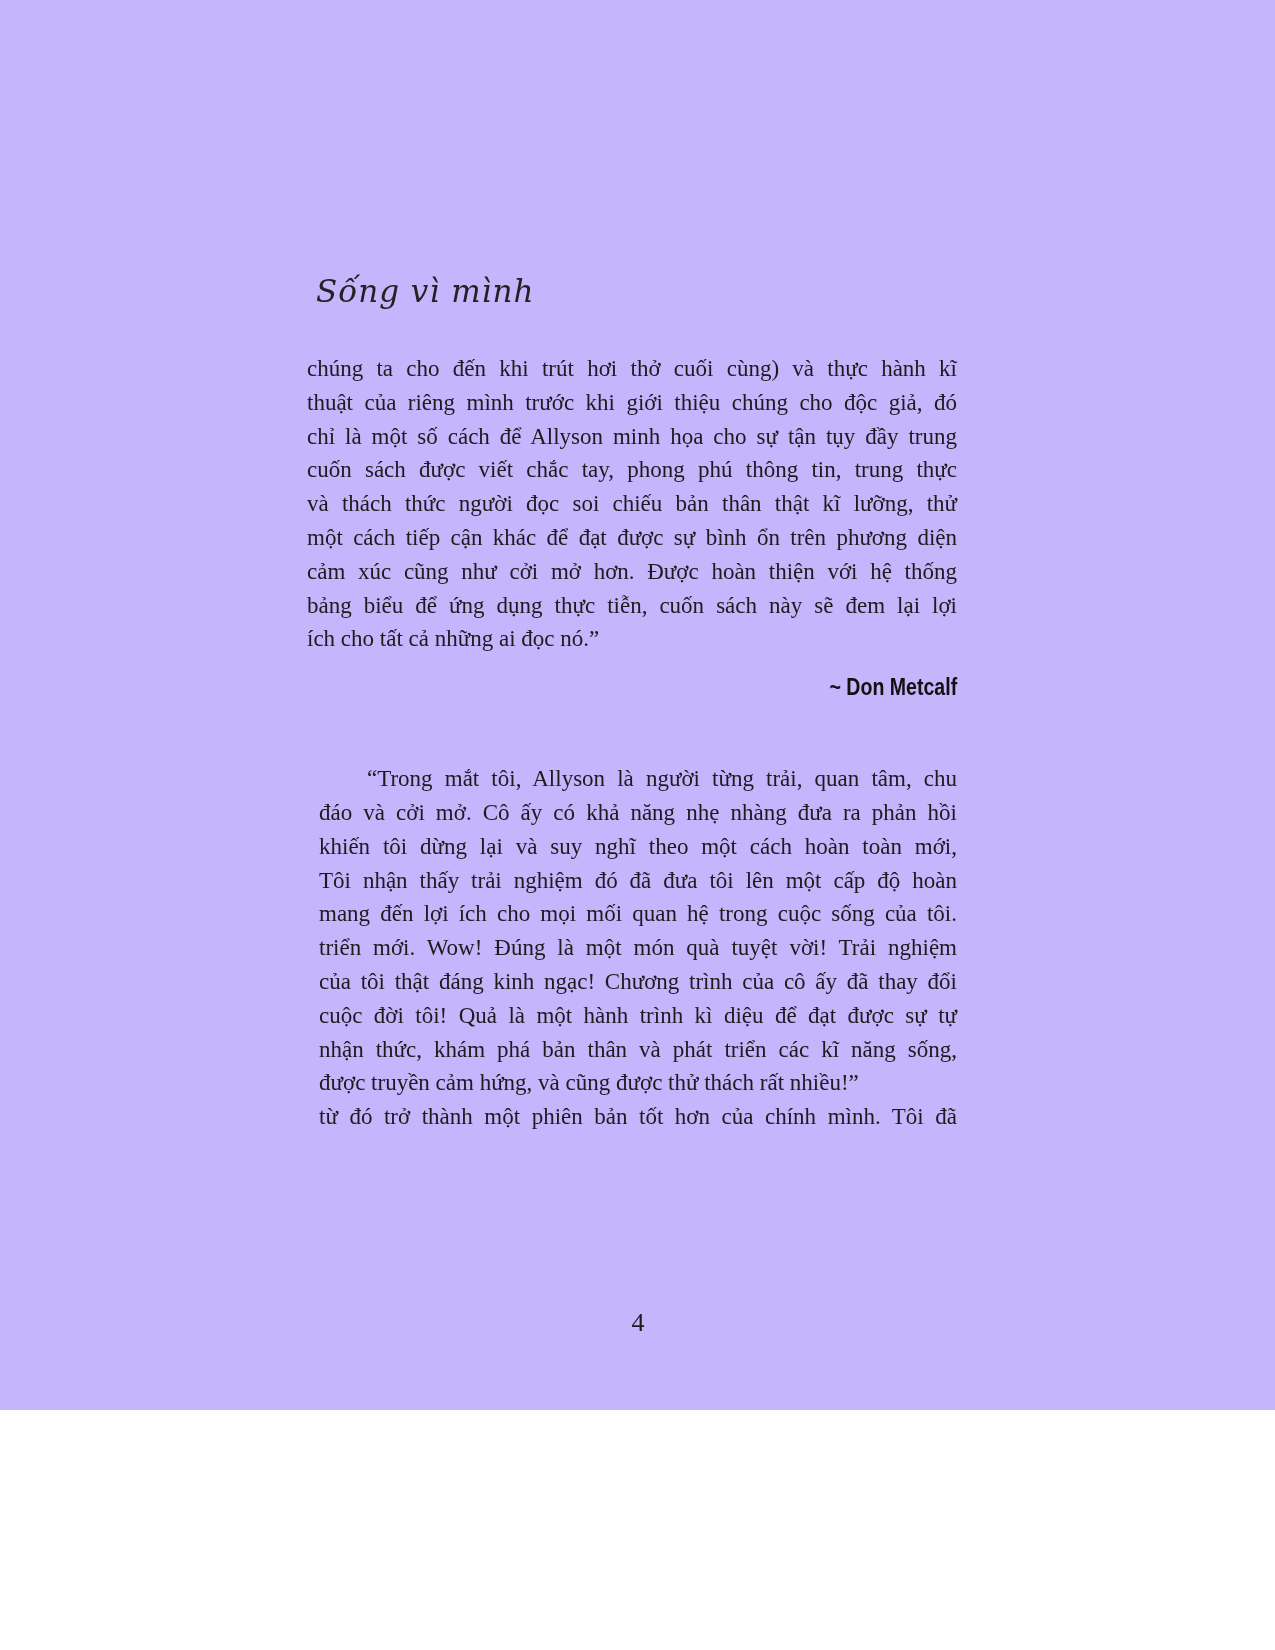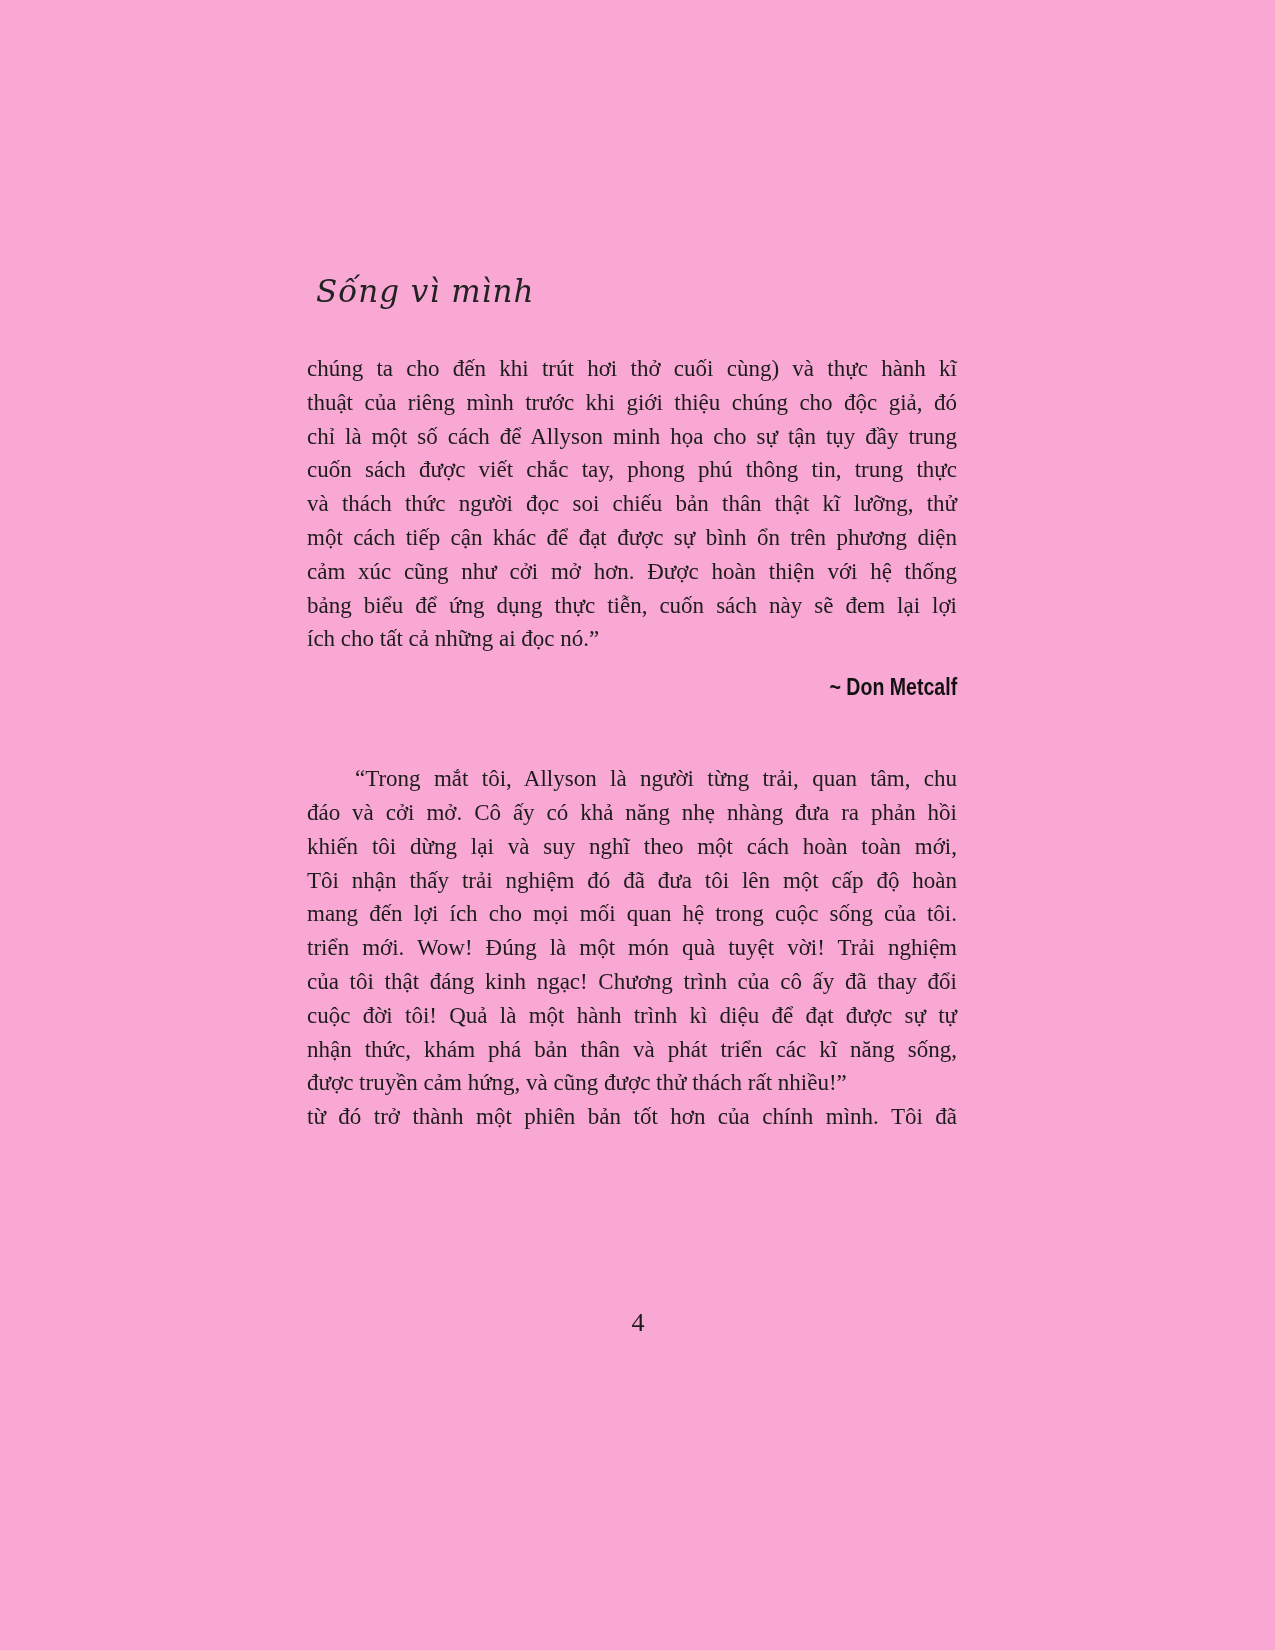--- a/index.html
+++ b/index.html
@@ -3,22 +3,22 @@
 <meta charset="utf-8">
 <style>
   html, body {
     margin: 0;
     padding: 0;
     background: #ffffff;
   }
   .page {
     position: relative;
     width: 1275px;
-    height: 1650px;
-    background: #f9a8d4;
+    height: 1410px;
+    background: #c4b5fd;
     overflow: hidden;
     font-family: "Liberation Serif", serif;
     color: #1c1c1c;
   }
   .running-header {
     position: absolute;
     left: 316px;
     top: 270px;
     font-family: "DejaVu Serif", serif;
     font-style: italic;
@@ -60,20 +60,21 @@
     font-family: "Liberation Sans", sans-serif;
     font-weight: 700;
     font-size: 23px;
     color: #111111;
     transform: scaleX(0.85);
     transform-origin: 100% 50%;
     letter-spacing: 0;
   }
   .testimonial-2 {
     margin-top: 60px;
+    margin-left: 12px;
   }
   .page-number {
     position: absolute;
     left: 313px;
     top: 1308px;
     width: 650px;
     text-align: center;
     font-size: 26px;
     color: #1c1c1c;
   }

